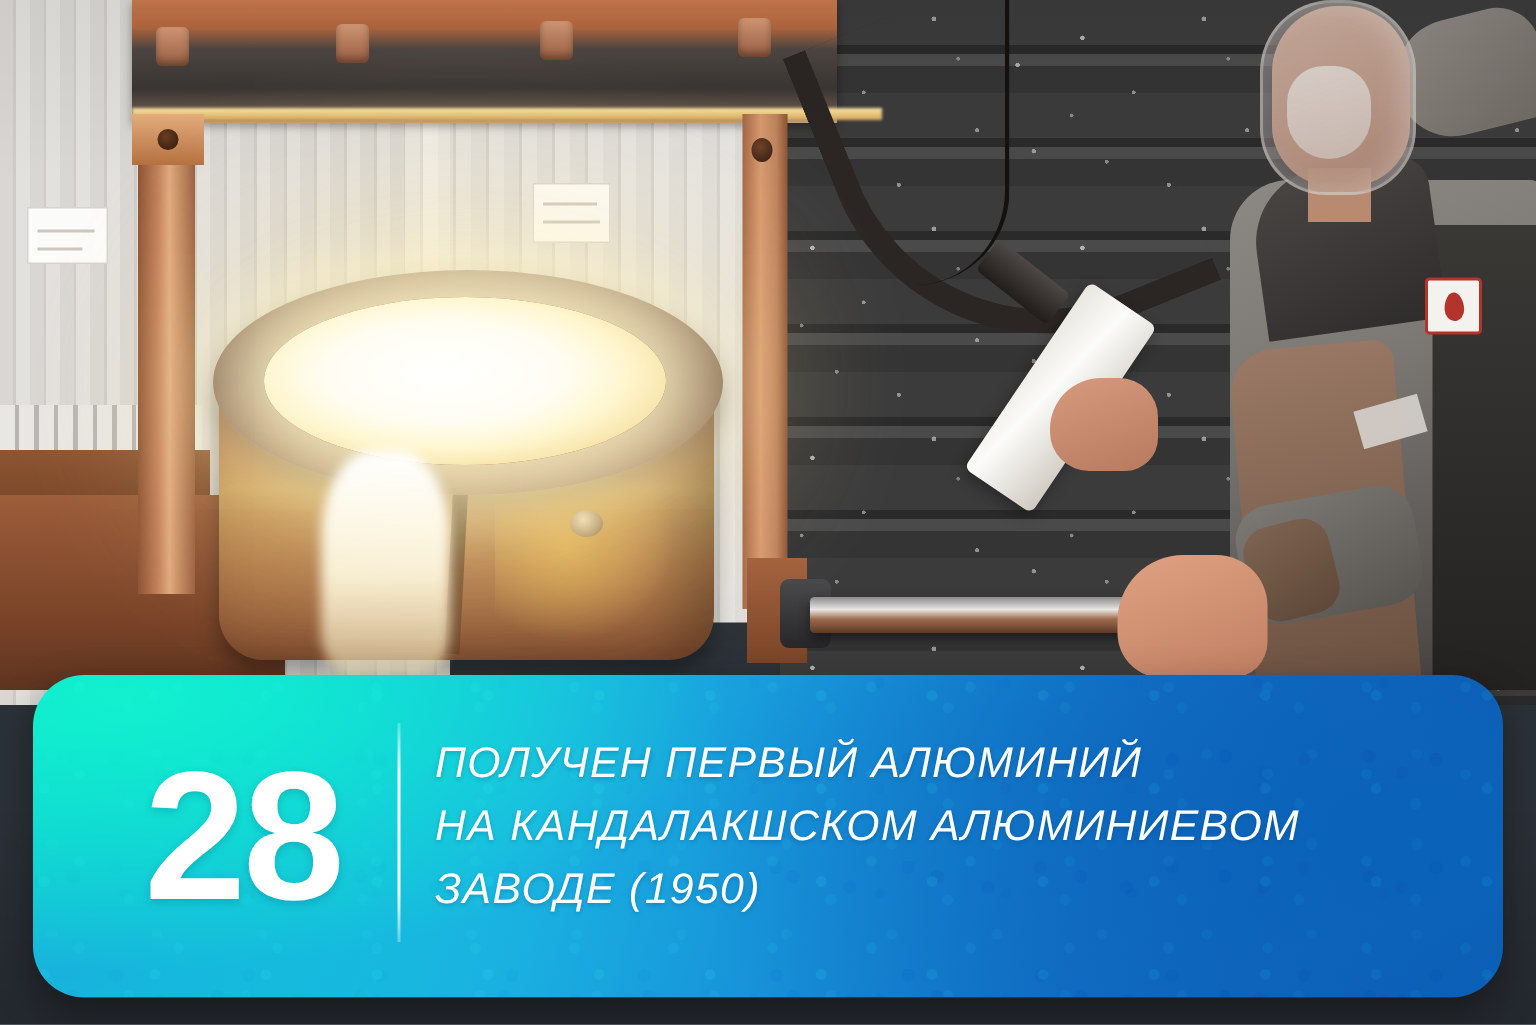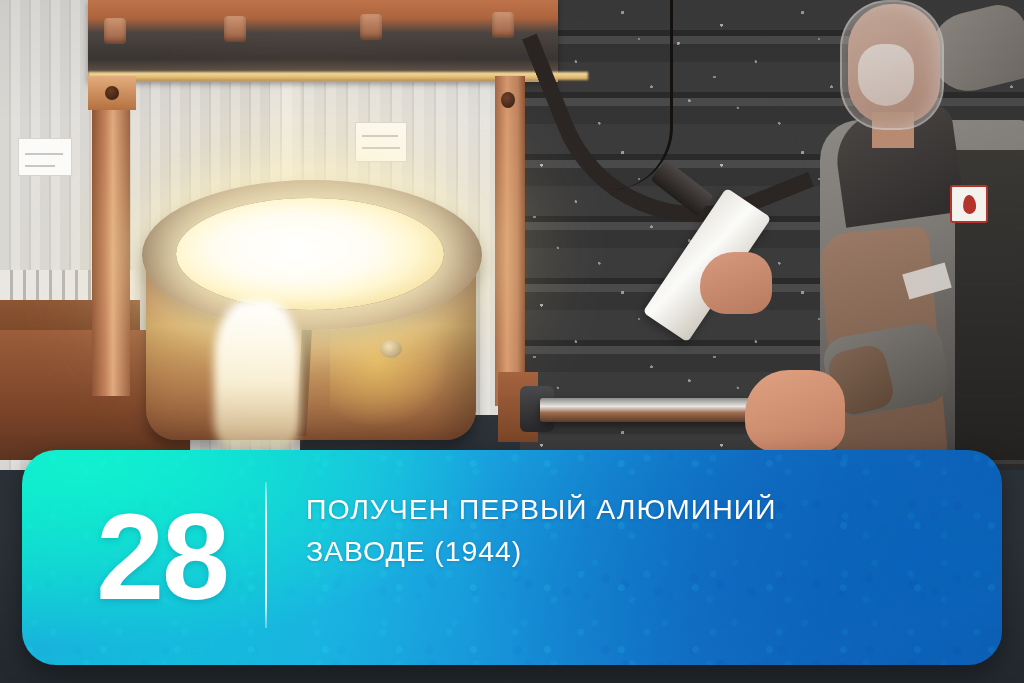--- a/index.html
+++ b/index.html
@@ -185,21 +185,21 @@
 
   .date-block{position:absolute;left:36px;top:10px;width:208px;height:196px;
     display:flex;flex-direction:row;align-items:center;justify-content:center;}
   .date-day{color:#fff;font-size:122px;line-height:.9;font-weight:bold;letter-spacing:-2px;
     text-shadow:0 2px 6px rgba(0,60,110,.22);}
   .date-month{color:#fff;font-size:27px;font-weight:bold;letter-spacing:4px;margin-top:12px;}
 
   .divider{position:absolute;left:243px;top:32px;width:2px;height:146px;
     background:linear-gradient(180deg,rgba(255,255,255,.25),rgba(255,255,255,.95) 22%,rgba(255,255,255,.95) 78%,rgba(255,255,255,.3));}
 
-  .headline{position:absolute;left:284px;top:38px;right:40px;color:#fff;}
+  .headline{position:absolute;left:268px;top:38px;right:40px;color:#fff;font-style:italic;}
   .headline-line{font-size:28.5px;line-height:42px;letter-spacing:.9px;font-weight:normal;
     text-shadow:0 1px 3px rgba(0,50,100,.25);white-space:nowrap;}
 </style>
 </head>
 <body>
 
 <div id="stage">
 
   <div class="photo">
 
@@ -279,17 +279,18 @@
     <div class="banner-noise"></div>
 
     <div class="date-block">
       <div class="date-day">28</div>
     </div>
 
     <div class="divider"></div>
 
     <div class="headline">
       <div class="headline-line">ПОЛУЧЕН ПЕРВЫЙ АЛЮМИНИЙ</div>
-      <div class="headline-line">ЗАВОДЕ (1944)</div>
+      <div class="headline-line">НА КАНДАЛАКШСКОМ АЛЮМИНИЕВОМ</div>
+      <div class="headline-line">ЗАВОДЕ (1950)</div>
     </div>
   </div>
 
 </div>
 
 </body></html>

